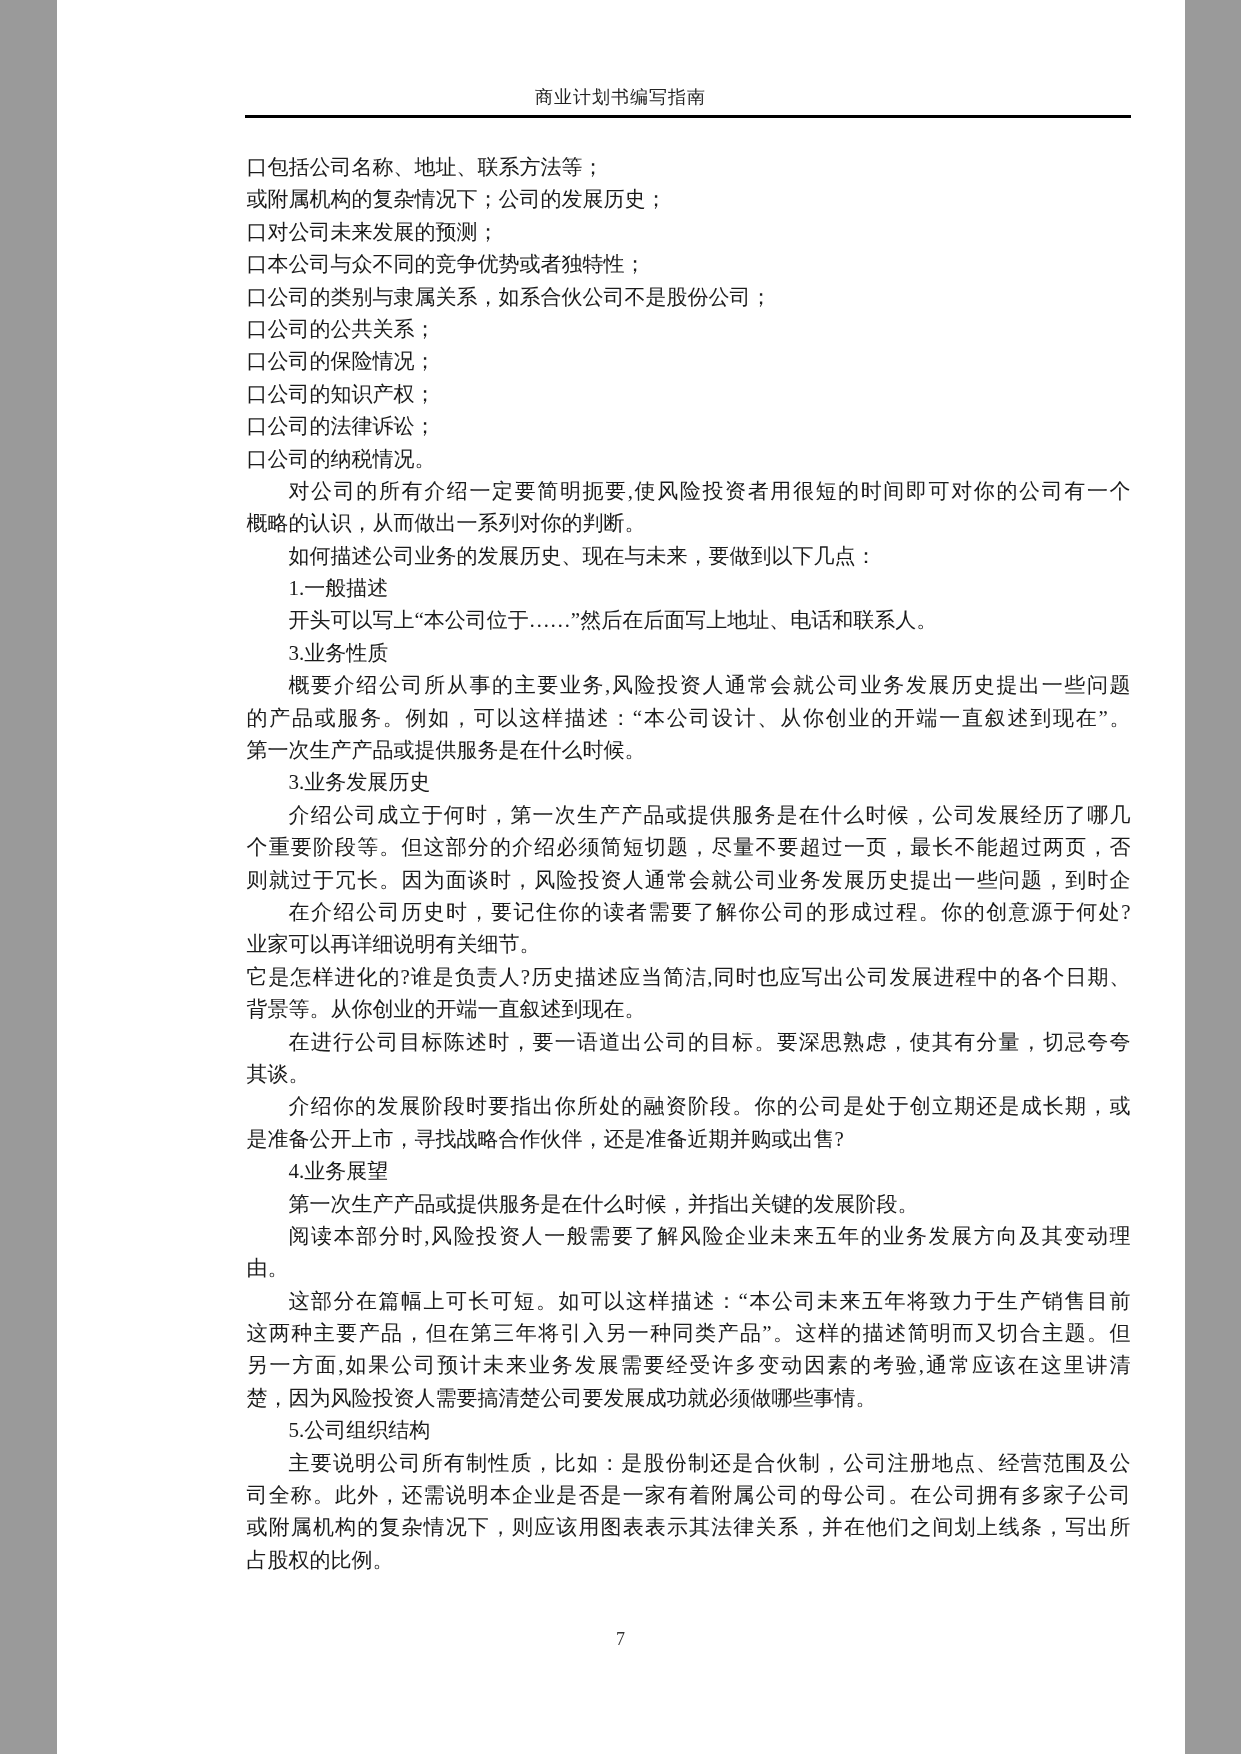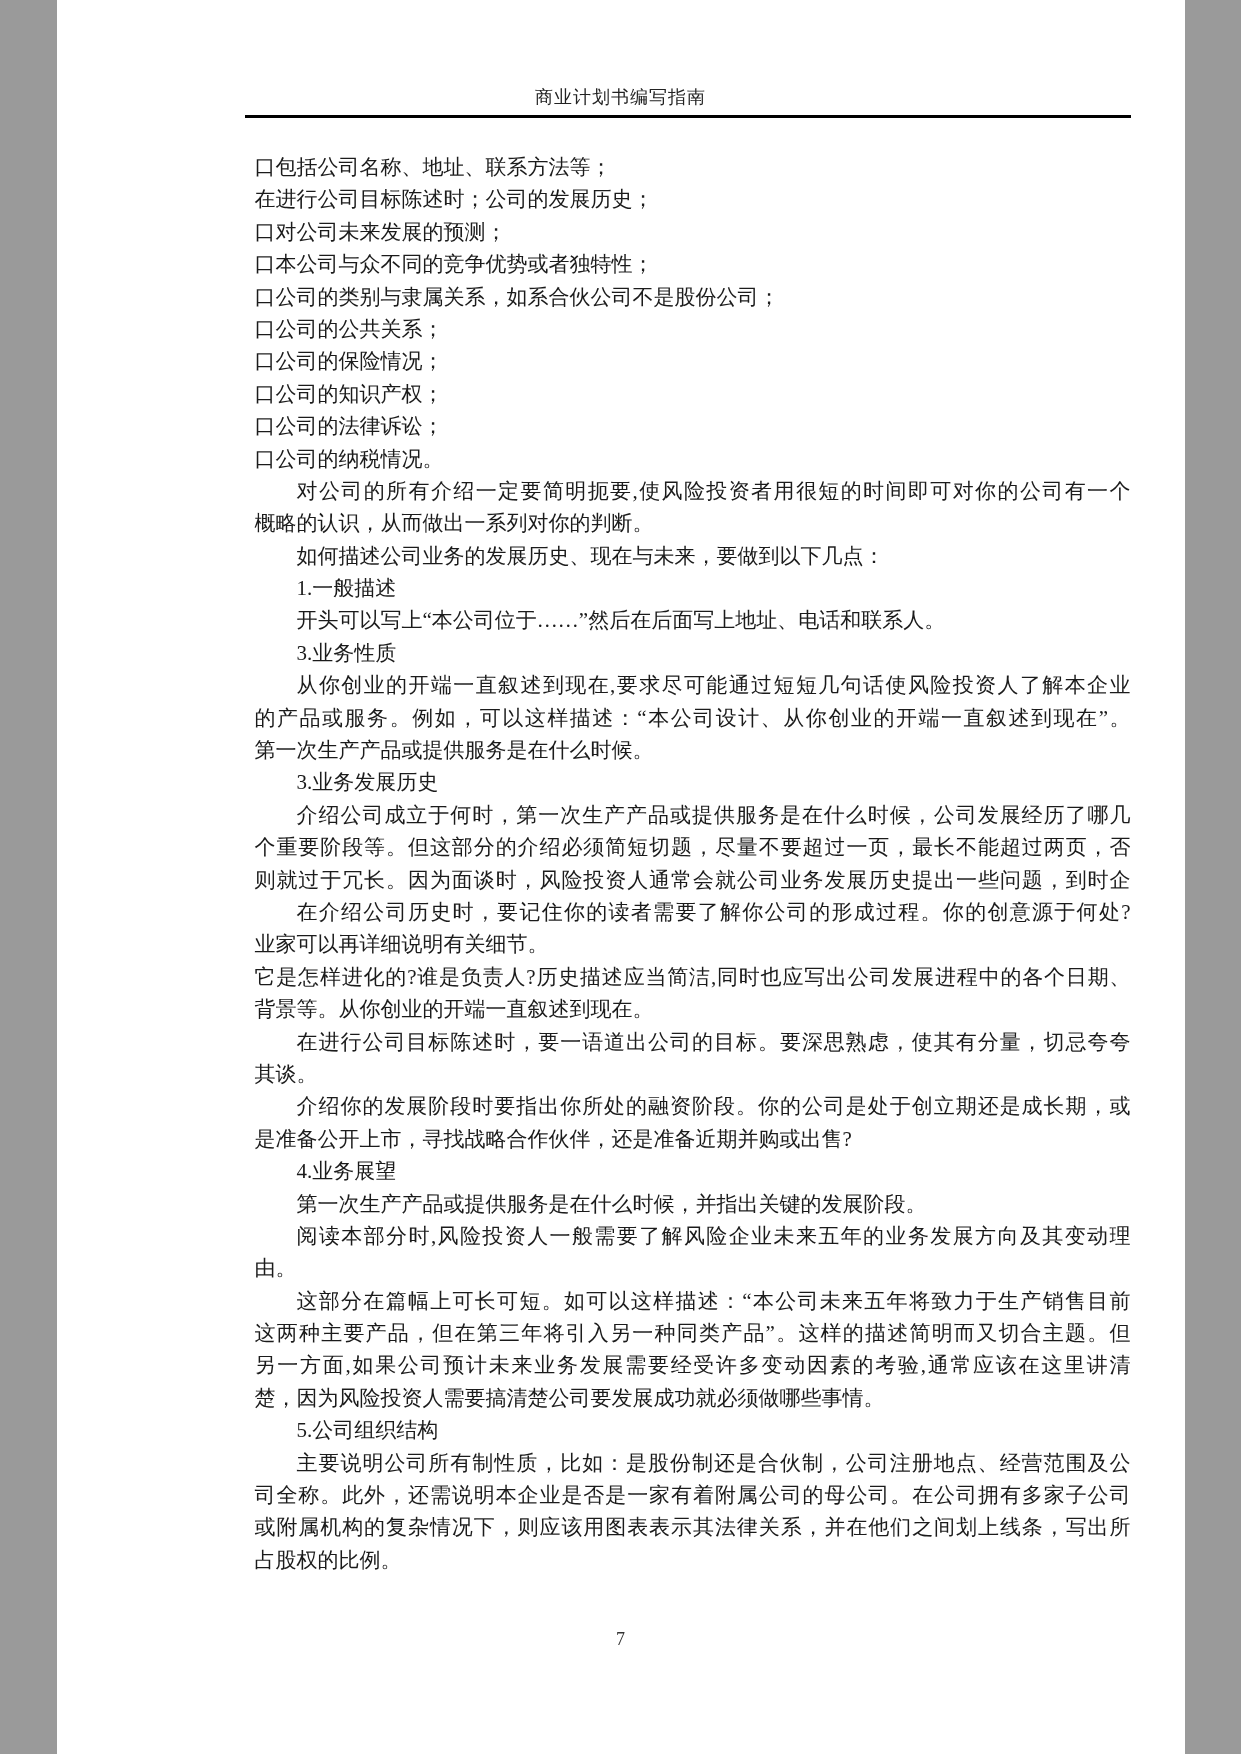--- a/index.html
+++ b/index.html
@@ -38,21 +38,20 @@
     left: 190px;
     width: 884px;
   }
   .line {
     height: 32.4px;
     line-height: 32.4px;
     font-size: 21px;
     white-space: nowrap;
     text-align: left;
     color: #1b1b1b;
-    margin-left: 8px;
   }
   .line.indent { padding-left: 42px; }
   .line.justify {
     white-space: normal;
     text-align: justify;
     text-align-last: justify;
   }
   .page-number {
     position: absolute;
     top: 1628px;
@@ -65,36 +64,36 @@
   }
 </style>
 </head>
 <body>
 
 <div class="page">
   <div class="header-title">商业计划书编写指南</div>
   <div class="header-rule"></div>
   <div class="doc-body">
       <div class="line">口包括公司名称、地址、联系方法等；</div>
-      <div class="line">在进行公司目标陈述时；公司的发展历史；</div>
+      <div class="line">或附属机构的复杂情况下；公司的发展历史；</div>
       <div class="line">口对公司未来发展的预测；</div>
       <div class="line">口本公司与众不同的竞争优势或者独特性；</div>
       <div class="line">口公司的类别与隶属关系，如系合伙公司不是股份公司；</div>
       <div class="line">口公司的公共关系；</div>
       <div class="line">口公司的保险情况；</div>
       <div class="line">口公司的知识产权；</div>
       <div class="line">口公司的法律诉讼；</div>
       <div class="line">口公司的纳税情况。</div>
       <div class="line indent justify">对公司的所有介绍一定要简明扼要,使风险投资者用很短的时间即可对你的公司有一个</div>
       <div class="line">概略的认识，从而做出一系列对你的判断。</div>
       <div class="line indent">如何描述公司业务的发展历史、现在与未来，要做到以下几点：</div>
       <div class="line indent">1.一般描述</div>
       <div class="line indent">开头可以写上“本公司位于……”然后在后面写上地址、电话和联系人。</div>
       <div class="line indent">3.业务性质</div>
-      <div class="line indent justify">从你创业的开端一直叙述到现在,要求尽可能通过短短几句话使风险投资人了解本企业</div>
+      <div class="line indent justify">概要介绍公司所从事的主要业务,风险投资人通常会就公司业务发展历史提出一些问题</div>
       <div class="line justify">的产品或服务。例如，可以这样描述：“本公司设计、从你创业的开端一直叙述到现在”。</div>
       <div class="line">第一次生产产品或提供服务是在什么时候。</div>
       <div class="line indent">3.业务发展历史</div>
       <div class="line indent justify">介绍公司成立于何时，第一次生产产品或提供服务是在什么时候，公司发展经历了哪几</div>
       <div class="line justify">个重要阶段等。但这部分的介绍必须简短切题，尽量不要超过一页，最长不能超过两页，否</div>
       <div class="line justify">则就过于冗长。因为面谈时，风险投资人通常会就公司业务发展历史提出一些问题，到时企</div>
       <div class="line indent justify">在介绍公司历史时，要记住你的读者需要了解你公司的形成过程。你的创意源于何处?</div>
       <div class="line">业家可以再详细说明有关细节。</div>
       <div class="line justify">它是怎样进化的?谁是负责人?历史描述应当简洁,同时也应写出公司发展进程中的各个日期、</div>
       <div class="line">背景等。从你创业的开端一直叙述到现在。</div>

